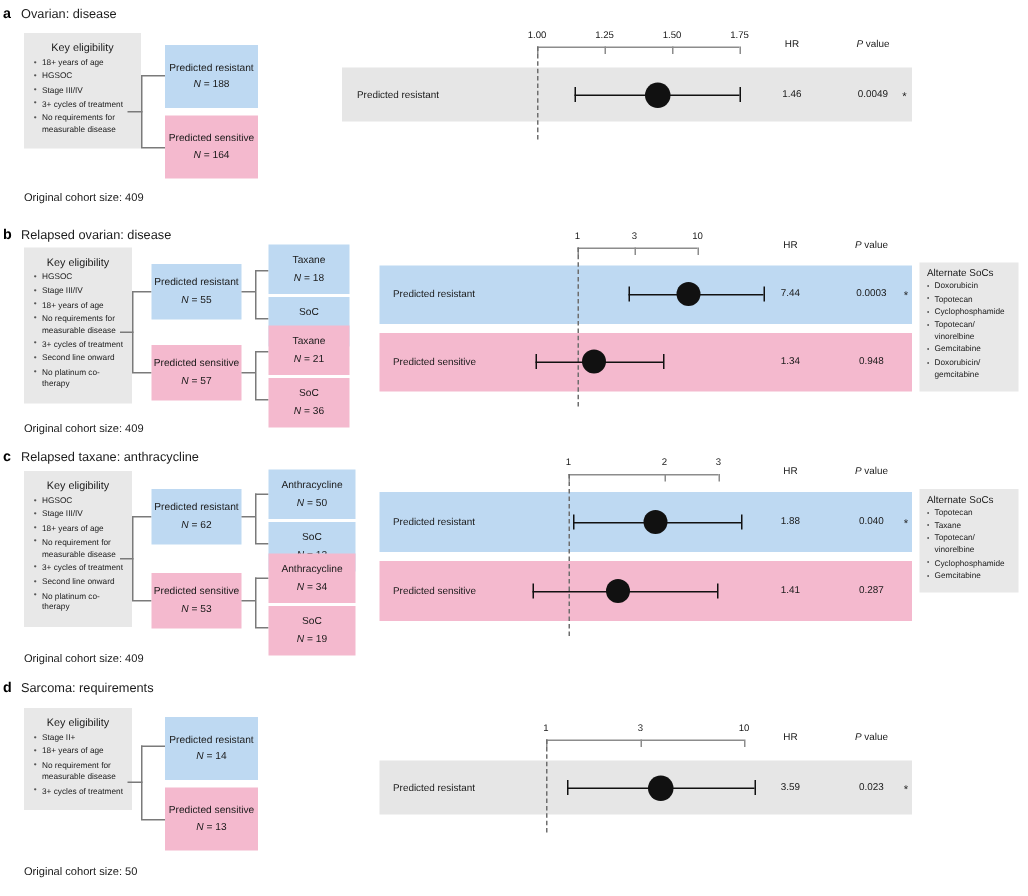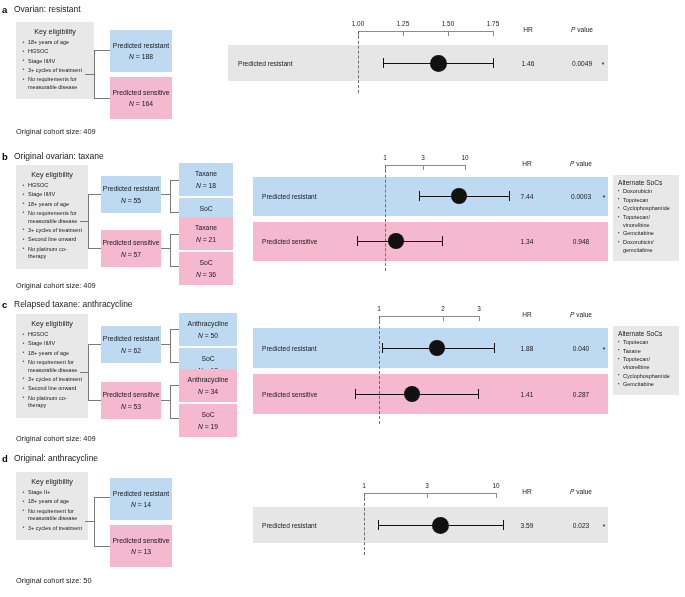--- a/index.html
+++ b/index.html
@@ -90,21 +90,21 @@
   }
   .soc-list li:before {
     content:"\25AA"; position:absolute; left:0; top:-0.5px; font-size:4.4px; color:#444;
   }
 </style>
 </head>
 <body>
 
 <div class="panel" style="top:0;height:148px;">
   <span class="panel-letter" style="top:4px;">a</span>
-  <span class="panel-title" style="top:4px;">Ovarian: resistant</span>
+  <span class="panel-title" style="top:4px;">Ovarian: disease</span>
 
   <div class="elig-box" style="left:16px;top:22px;width:78px;">
     <div class="elig-title">Key eligibility</div>
     <ul class="elig-list">
       <li>18+ years of age</li>
       <li>HGSOC</li>
       <li>Stage III/IV</li>
       <li>3+ cycles of treatment</li>
       <li>No requirements for measurable disease</li>
     </ul>
@@ -149,21 +149,21 @@
     <div class="cap" style="left:493px;top:58px;height:10px;"></div>
     <div class="dot" style="left:430px;top:55px;width:17px;height:17px;"></div>
     <div class="hr-val" style="left:528px;top:63px;">1.46</div>
     <div class="p-val" style="left:582px;top:63px;">0.0049</div>
     <div class="star" style="left:603px;top:64px;">*</div>
   </div>
 </div>
 
 <div class="panel" style="top:148px;height:144px;">
   <span class="panel-letter" style="top:3px;">b</span>
-  <span class="panel-title" style="top:3px;">Original ovarian: taxane</span>
+  <span class="panel-title" style="top:3px;">Relapsed ovarian: disease</span>
 
   <div class="elig-box" style="left:16px;top:17px;width:72px;">
     <div class="elig-title">Key eligibility</div>
     <ul class="elig-list">
       <li>HGSOC</li>
       <li>Stage III/IV</li>
       <li>18+ years of age</li>
       <li>No requirements for measurable disease</li>
       <li>3+ cycles of treatment</li>
       <li>Second line onward</li>
@@ -364,21 +364,21 @@
         <li>Topotecan/ vinorelbine</li>
         <li>Cyclophosphamide</li>
         <li>Gemcitabine</li>
       </ul>
     </div>
   </div>
 </div>
 
 <div class="panel" style="top:449px;height:148px;">
   <span class="panel-letter" style="top:4px;">d</span>
-  <span class="panel-title" style="top:4px;">Original: anthracycline</span>
+  <span class="panel-title" style="top:4px;">Sarcoma: requirements</span>
 
   <div class="elig-box" style="left:16px;top:23px;width:72px;">
     <div class="elig-title">Key eligibility</div>
     <ul class="elig-list">
       <li>Stage II+</li>
       <li>18+ years of age</li>
       <li>No requirement for measurable disease</li>
       <li>3+ cycles of treatment</li>
     </ul>
   </div>

